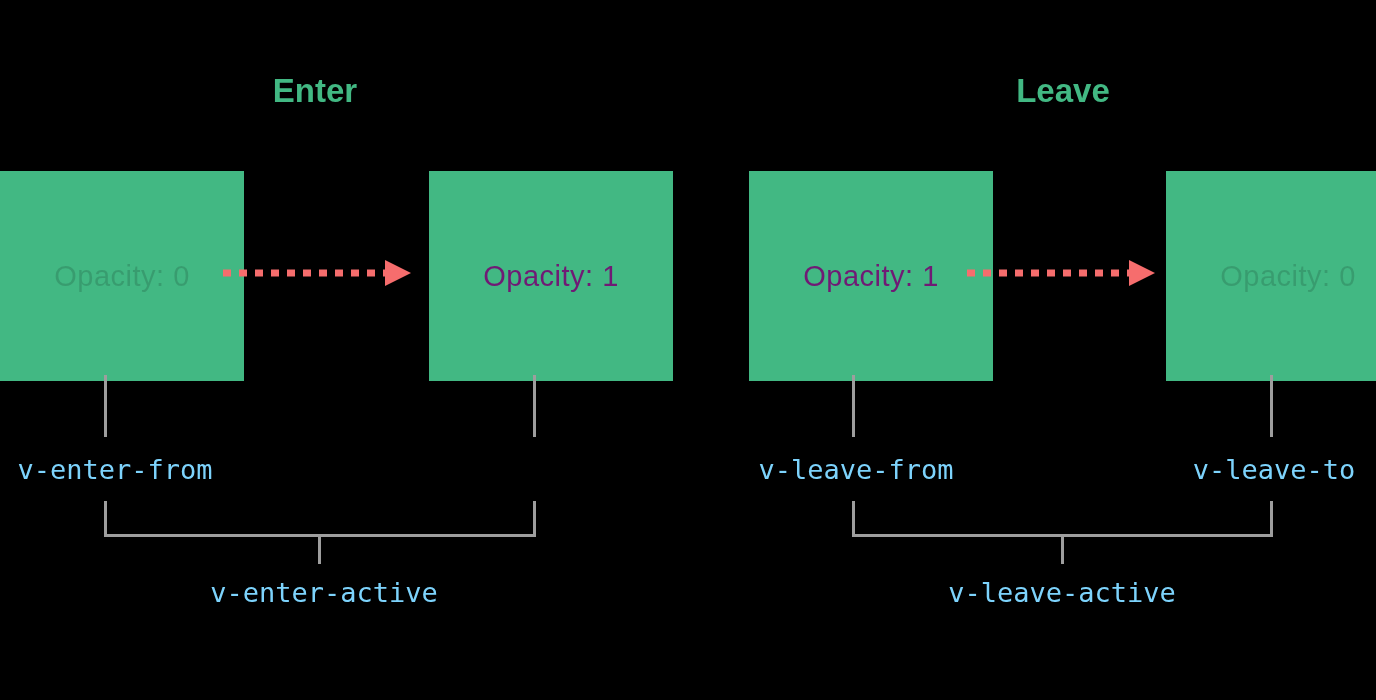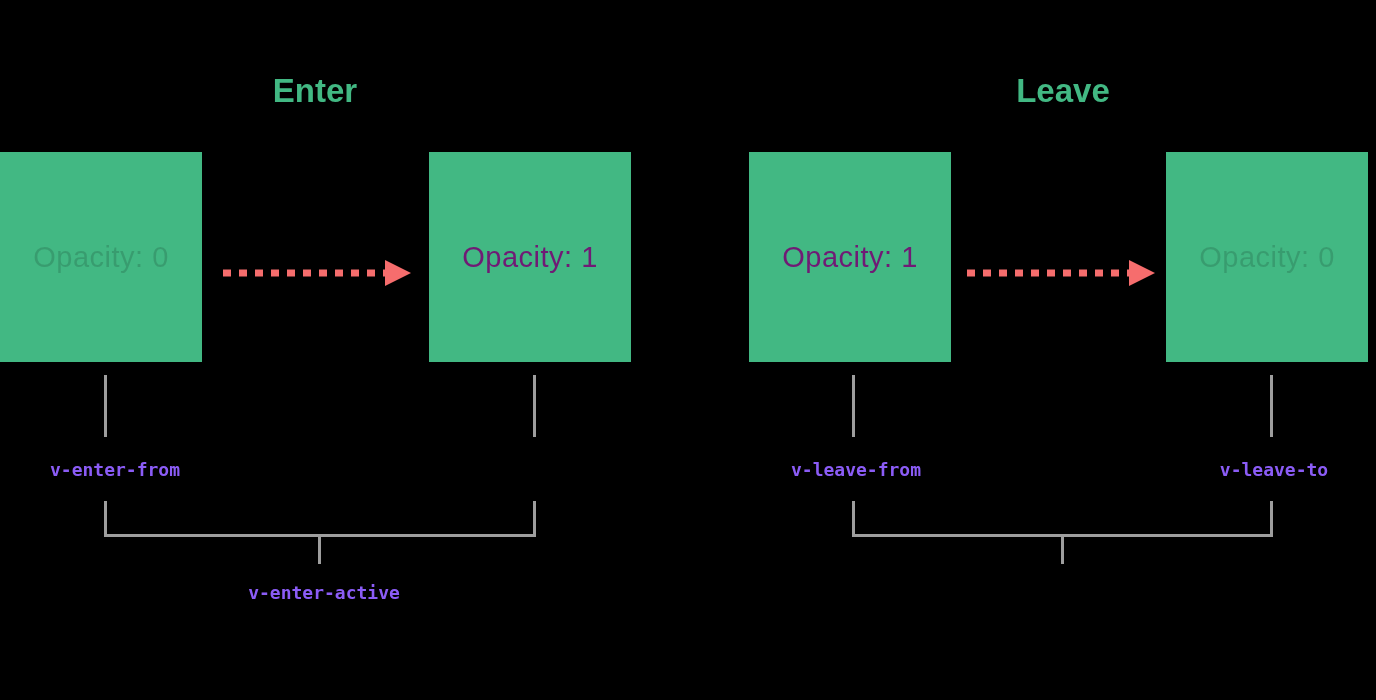--- a/index.html
+++ b/index.html
@@ -19,22 +19,22 @@
     font-size: 33px;
     font-weight: 700;
     color: #42b883;
     white-space: nowrap;
   }
   .t-enter { left: 315px; }
   .t-leave { left: 1063px; text-align: center; }
 
   .box {
     position: absolute;
-    top: 152px;
-    width: 202px;
+    top: 171px;
+    width: 244px;
     height: 210px;
     background: #42b883;
     display: flex;
     align-items: center;
     justify-content: center;
   }
   .sq1 { left: 0; }
   .sq2 { left: 429px; }
   .sq3 { left: 749px; }
   .sq4 { left: 1166px; }
@@ -70,23 +70,23 @@
   .stub-sq { top: 375px; height: 62px; }
   .s1 { left: 104px; }
   .s2 { left: 533px; }
   .s3 { left: 852px; }
   .s4 { left: 1270px; }
 
   .code-label {
     position: absolute;
     transform: translate(-50%, -50%);
     font-family: "DejaVu Sans Mono", "Liberation Mono", monospace;
-    font-size: 18px;
-    font-weight: 700;
-    color: #8b5cf6;
+    font-size: 27px;
+    font-weight: 400;
+    color: #7dd3fc;
     white-space: nowrap;
   }
   .row-classes { top: 469px; }
   .c1 { left: 115px; }
   .c2 { left: 536px; }
   .c3 { left: 856px; }
   .c4 { left: 1274px; }
 
   .bk-stub { top: 501px; height: 36px; }
   .bk1-h { left: 104px; top: 534px; width: 432px; }
@@ -149,14 +149,15 @@
   <div class="vline stub-sq s4"></div>
 
   <div class="code-label row-classes c3">v-leave-from</div>
   <div class="code-label row-classes c4">v-leave-to</div>
 
   <div class="vline bk-stub s3"></div>
   <div class="vline bk-stub s4"></div>
   <div class="hline bk2-h"></div>
   <div class="vline bk2-c"></div>
 
+  <div class="code-label row-active ca2">v-leave-active</div>
 
 </div>
 
 </body></html>

